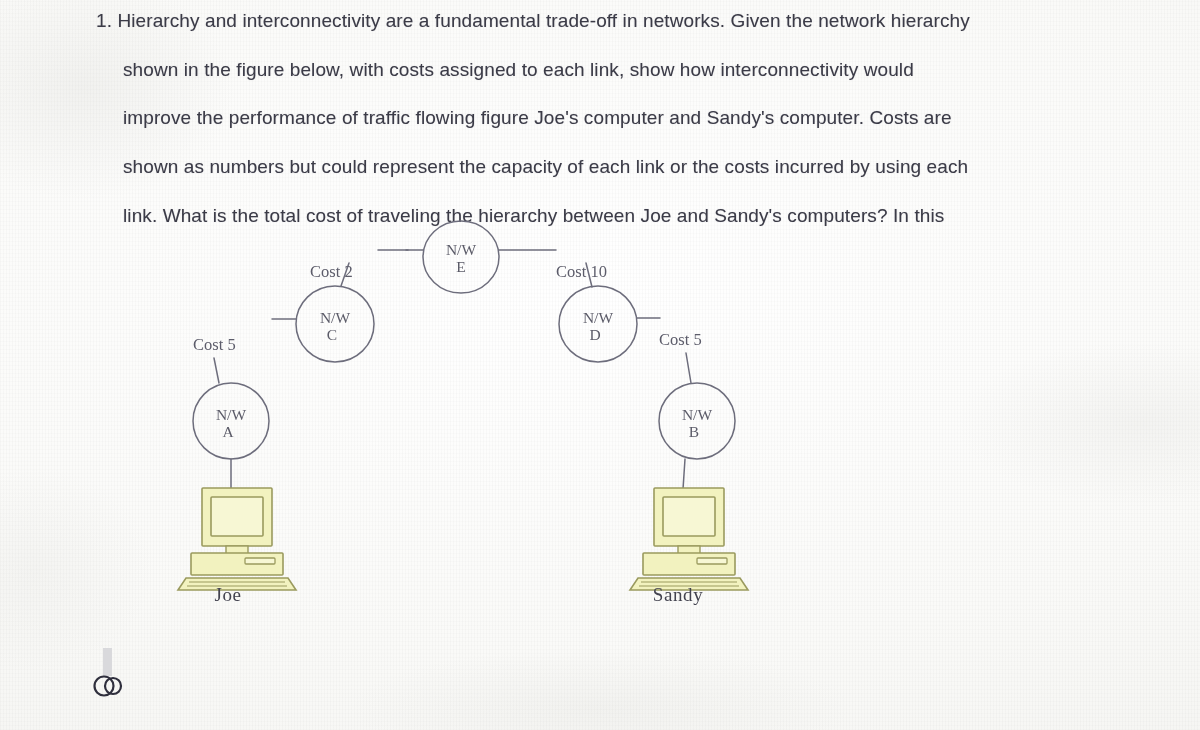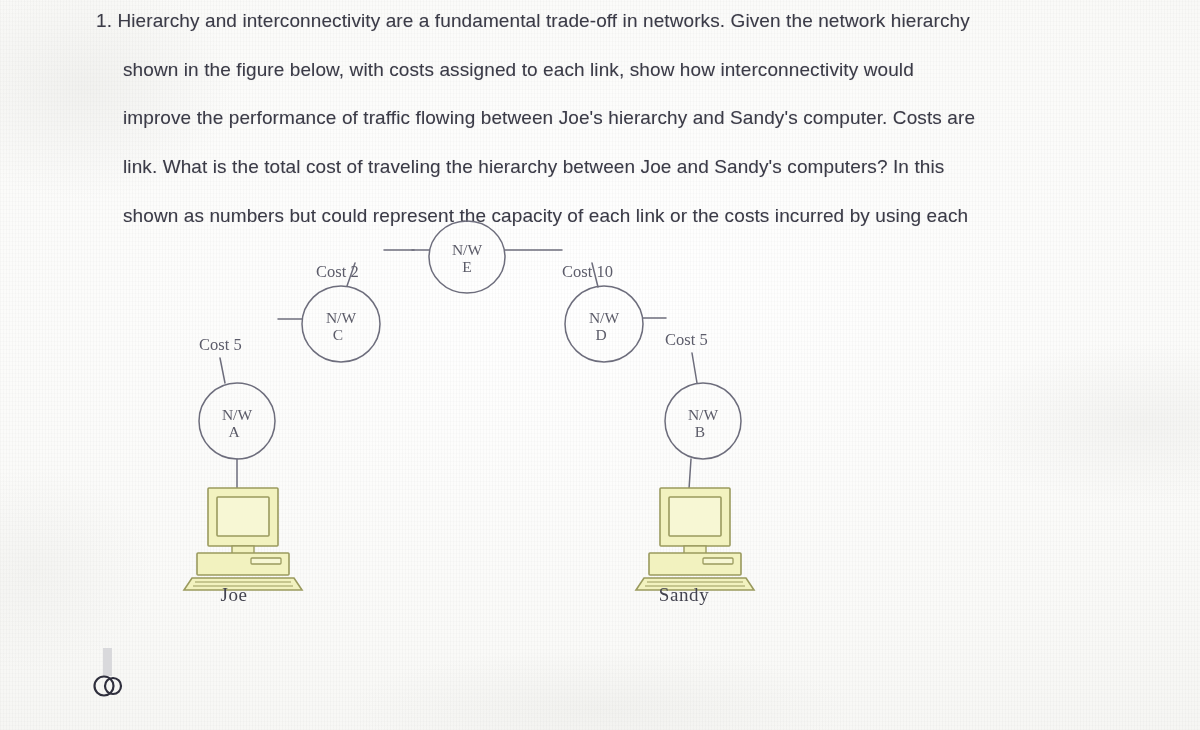--- a/index.html
+++ b/index.html
@@ -66,21 +66,20 @@
   }
   #question-block .qline.indent { padding-left: 27px; margin-top: 23px; }
 
   
   #diagram {
     position: absolute;
     left: 0;
     top: 0;
     width: 984px;
     height: 730px;
-    margin-left: 6px;
   }
   #diagram svg { display: block; }
 
   .node-label {
     font-family: "Liberation Serif", serif;
     font-size: 15.5px;
     fill: #5b5b68;
     text-anchor: middle;
   }
   .cost-label {
@@ -109,23 +108,23 @@
 <body>
 
 <div id="paper"></div>
 <div id="paper-blotch"></div>
 
 <div id="content">
 
   <div id="question-block">
     <div class="qline">1. Hierarchy and interconnectivity are a fundamental trade-off in networks. Given the network hierarchy</div>
     <div class="qline indent">shown in the figure below, with costs assigned to each link, show how interconnectivity would</div>
-    <div class="qline indent">improve the performance of traffic flowing between Joe's hierarchy and Sandy's computer. Costs are</div>
+    <div class="qline indent">improve the performance of traffic flowing figure Joe's computer and Sandy's computer. Costs are</div>
+    <div class="qline indent">shown as numbers but could represent the capacity of each link or the costs incurred by using each</div>
     <div class="qline indent">link. What is the total cost of traveling the hierarchy between Joe and Sandy's computers? In this</div>
-    <div class="qline indent">shown as numbers but could represent the capacity of each link or the costs incurred by using each</div>
   </div>
 
   <div id="diagram">
     <svg width="1200" height="730" viewBox="0 0 1200 730" xmlns="http://www.w3.org/2000/svg">
 
       <g stroke="#6d6d7c" stroke-width="1.5" fill="none" stroke-linecap="round">
 
         <line x1="406" y1="250" x2="423" y2="250"></line>
         <line x1="378" y1="250" x2="408" y2="250"></line>
         <line x1="499" y1="250" x2="556" y2="250"></line>

